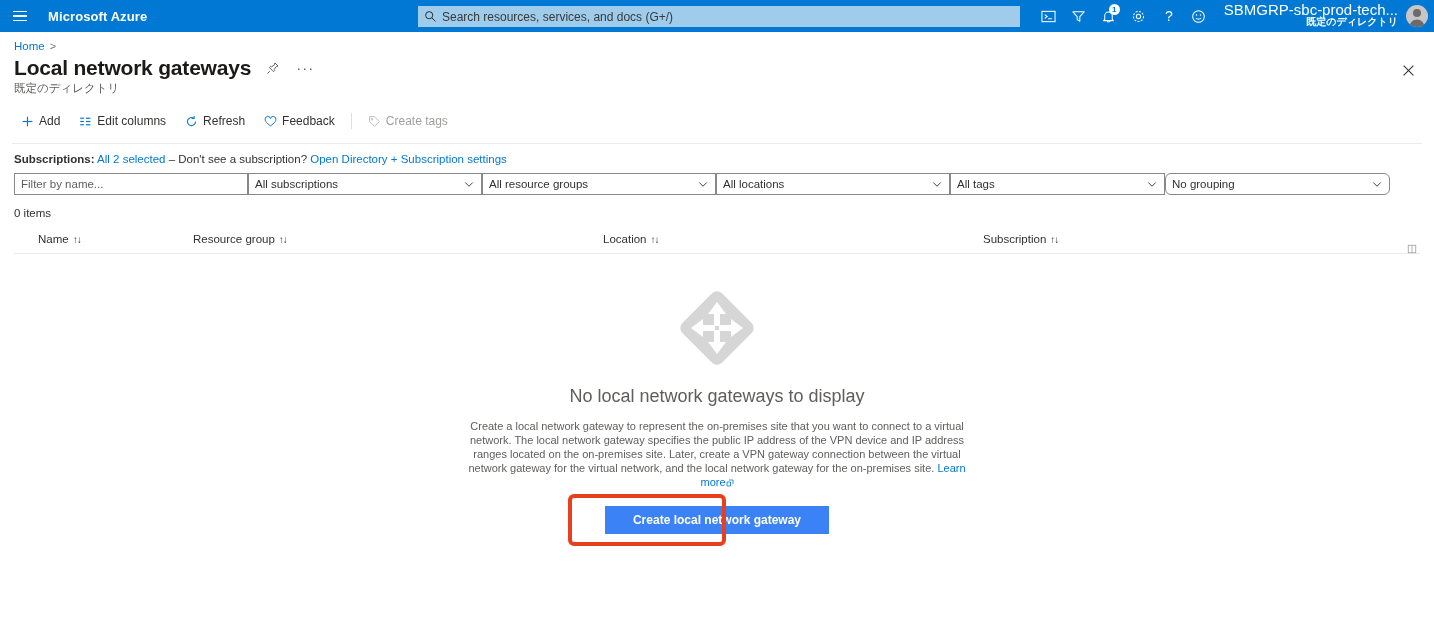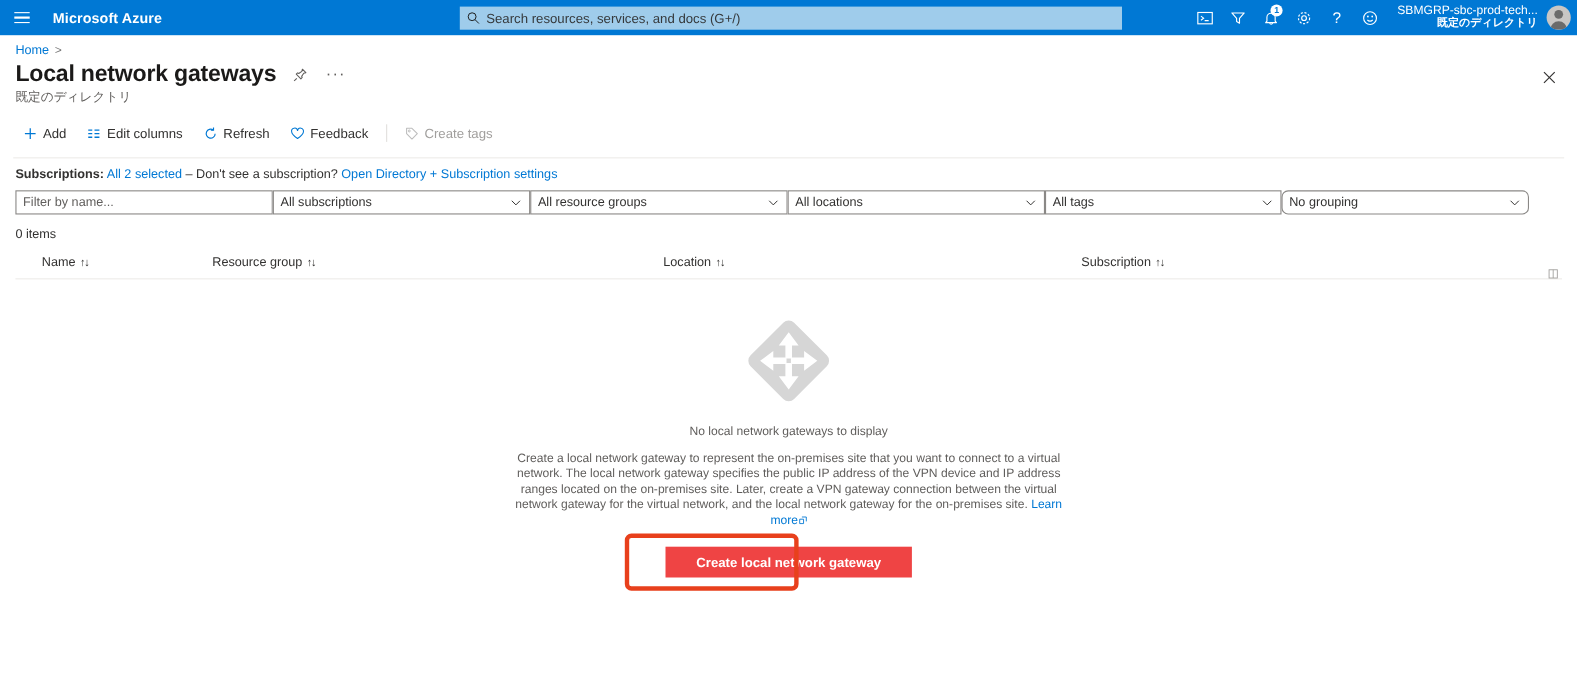--- a/index.html
+++ b/index.html
@@ -58,21 +58,21 @@
     min-width: 11px; height: 11px; border-radius: 50%;
     background: #fff; color: #0078D4;
     font-size: 8px; line-height: 11px; text-align: center;
     font-weight: bold;
   }
   .account {
     display: flex; align-items: center; height: 32px;
     padding: 0 6px 0 10px; cursor: pointer;
   }
   .acct-text { text-align: right; color: #fff; line-height: 12px; }
-  .acct-name { font-size: 11px; }
+  .acct-name { font-size: 15px; }
   .acct-dir { font-size: 10px; font-weight: bold; }
   .avatar {
     width: 22px; height: 22px; border-radius: 50%;
     background: #c8c6c4; margin-left: 8px;
     display: flex; align-items: flex-end; justify-content: center;
     overflow: hidden; flex: 0 0 22px;
   }
 
   
   .crumbs {
@@ -183,32 +183,32 @@
   }
   .theadrule { height: 1px; background: #edebe9; margin: 4px 14px 0 14px; }
 
   
   .empty {
     display: flex; flex-direction: column; align-items: center;
     margin-top: 26px;
   }
   .empty-icon { width: 96px; height: 96px; }
   .empty-title {
-    font-size: 11px; color: #605e5c; margin-top: 10px;
+    font-size: 18px; color: #605e5c; margin-top: 10px;
   }
   .empty-desc {
     width: 505px; text-align: center; margin-top: 12px;
     font-size: 11px; line-height: 14px; color: #605e5c;
   }
   .empty-desc a { color: #0078D4; text-decoration: none; cursor: pointer; }
   .ext { display: inline-block; width: 8px; height: 8px; vertical-align: -1px; }
 
   .cta-wrap { position: relative; margin-top: 17px; }
   .cta {
-    background: #ef4444; color: #fff; border: 0;
+    background: #3b82f6; color: #fff; border: 0;
     font-family: "Liberation Sans", sans-serif;
     font-size: 12px; font-weight: bold;
     padding: 7px 28px; cursor: pointer;
   }
   .annot {
     position: absolute; left: -37px; top: -12px;
     width: 158px; height: 52px;
     border: 4px solid #E8401C; border-radius: 6px;
     pointer-events: none;
   }

